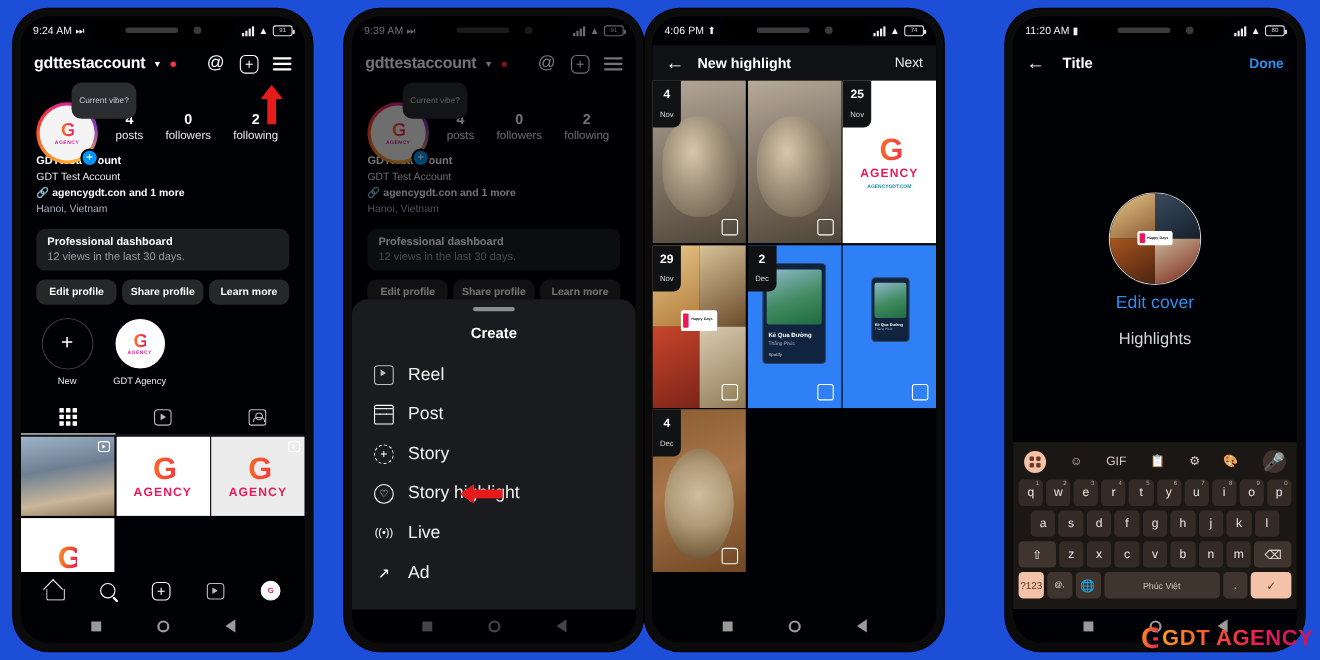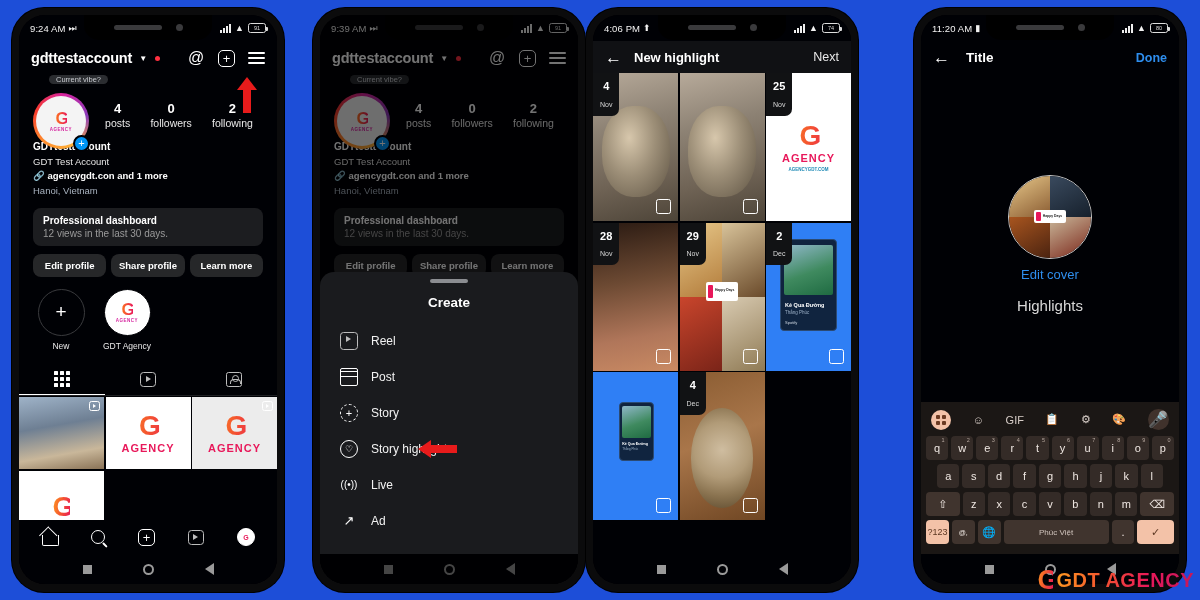--- a/index.html
+++ b/index.html
@@ -78,22 +78,22 @@
   .ig-top-icons { margin-left:auto; display:flex; align-items:center; gap: 13px; }
   .ic { width: 18px; height:18px; display:flex; align-items:center; justify-content:center; color:#fff;}
   .plusbox { width:17px; height:17px; border:1.6px solid #fff; border-radius:5px;
              display:flex;align-items:center;justify-content:center;font-size:13px;line-height:1;}
   .hamb { width: 17px; display:flex; flex-direction:column; gap:3px; }
   .hamb span { height:1.8px; background:#fff; border-radius:2px; display:block;}
 
   .ig-head { display:flex; align-items:flex-start; padding: 8px 14px 0 14px; }
   .avatar-wrap { position: relative; width: 62px; }
   .vibe {
-    position:absolute; top:-4px; left:16px; background:#2b2d31; color:#c9ccd1;
-    font-size:7.5px; padding:0 7px; border-radius:9px; line-height:1.2; text-align:right;
+    position:absolute; top:-4px; left:32px; background:#2b2d31; color:#c9ccd1;
+    font-size:7.5px; padding:12px 7px; border-radius:9px; line-height:1.2; text-align:right;
     z-index:3; white-space: nowrap;
   }
   .ring {
     position:absolute; top:14px; left:0; width: 56px; height:56px; border-radius:50%;
     background: conic-gradient(from 150deg,#ffb43a,#ff8b2d,#f7392e,#d6249f,#8a3ab9,#ffb43a);
     display:flex; align-items:center; justify-content:center;
   }
   .ring .inner { width:50px;height:50px;border-radius:50%;background:#f4f4f4;
                  display:flex;align-items:center;justify-content:center;overflow:hidden;}
   .logo-sm { font-size:17px;font-weight:bold; letter-spacing:-2px;
@@ -180,21 +180,21 @@
   .dimmer { position:absolute; inset:0; background:rgba(0,0,0,.55); z-index:9; }
 
   
   .sheet {
     position:absolute; left:0; right:0; bottom:30px; height:282px; z-index:10;
     background:#1a1b1e; border-radius:14px 14px 0 0; padding-top:7px; color:#fff;
   }
   .handle { width:38px;height:3.5px;border-radius:3px;background:#8b8d91;margin:0 auto 12px auto;}
   .sheet-title { text-align:center; font-size:13.5px; font-weight:bold; margin-bottom:13px;}
   .sheet-item { display:flex; align-items:center; gap:13px; padding: 9px 20px; position:relative;}
-  .sheet-item .lab { font-size:12px; color:#f2f2f2; }
+  .sheet-item .lab { font-size:16px; color:#f2f2f2; }
   .si-ic { width:18px;height:18px;position:relative;display:flex;align-items:center;justify-content:center;color:#fff;}
   .arrow-left { position:absolute; left:98px; top:50%; transform:translateY(-50%); display:flex; align-items:center; }
   .arrow-left .shaft { width:26px;height:8px;background:#e81b1b;}
   .arrow-left .head { width:0;height:0;border-top:9px solid transparent;border-bottom:9px solid transparent;border-right:13px solid #e81b1b;}
 
   
   .nh-head { position:absolute; top:26px; left:0;right:0; height:32px; background:#101114;
     display:flex; align-items:center; padding:0 12px; color:#fff; z-index:4;}
   .nh-back { font-size:17px; line-height:1; }
   .nh-title { font-size:13px; font-weight:bold; margin-left:12px; }
@@ -237,21 +237,21 @@
   .t-head { position:absolute; top:26px; left:0;right:0; height:33px;
     display:flex; align-items:center; padding:0 12px; color:#fff; z-index:4;}
   .t-title { font-size:13.5px; font-weight:bold; margin-left:16px; }
   .t-done { margin-left:auto; font-size:12.5px; color:#2e8eee; font-weight:bold;}
   .cover-wrap { position:absolute; top:160px; left:0;right:0; text-align:center; }
   .cover {
     width:84px;height:84px;border-radius:50%; margin:0 auto; overflow:hidden;
     border:1.5px solid #c9c9c9; position:relative;
     display:grid; grid-template-columns:1fr 1fr; grid-template-rows:1fr 1fr;
   }
-  .editcover { color:#2e8eee; font-size:13px; margin-top:8px; }
+  .editcover { color:#2e8eee; font-size:16px; margin-top:8px; }
   .hl-title { color:#d8d8d8; font-size:15px; margin-top:15px; }
 
   
   .kb { position:absolute; left:0;right:0; bottom:30px; background:#1b1715; padding:4px 3px 6px 3px; z-index:6;}
   .kb-top { display:flex; align-items:center; justify-content:space-between; padding: 3px 7px 6px 7px; }
   .kb-top .k { color:#d9cfc9; font-size:11px; display:flex;align-items:center;justify-content:center;}
   .kb-chip{width:20px;height:20px;border-radius:50%;background:#f3c2a8;display:flex;align-items:center;
     justify-content:center;}
   .kb-chip .dots{display:grid;grid-template-columns:4px 4px;grid-template-rows:4px 4px;gap:2px;}
   .kb-chip .dots i{width:4px;height:4px;background:#6b3a22;border-radius:1px;display:block;}
@@ -657,27 +657,20 @@
             <span class="m">Nov</span>
           </span>
           <div class="logo-md">
             <div class="g">G</div>
             <div class="a">AGENCY</div>
             <div style="font-size:4.5px;color:#1f8ab5;margin-top:4px;font-weight:bold;">AGENCYGDT.COM</div>
           </div>
           <span class="check"></span>
         </div>
 
-        <div class="cell restaurant">
-          <span class="datebadge">
-            <span class="d">28</span><br>
-            <span class="m">Nov</span>
-          </span>
-          <span class="check"></span>
-        </div>
 
         <div class="cell foodgrid">
           <div style="background:linear-gradient(150deg,#e8c98b,#b27b3a)"></div>
           <div style="background:linear-gradient(150deg,#d8c39a,#6a4a2a)"></div>
           <div style="background:linear-gradient(150deg,#c9452c,#7a2418)"></div>
           <div style="background:linear-gradient(150deg,#d9cbb2,#8f7a54)"></div>
           <span class="datebadge">
             <span class="d">29</span><br>
             <span class="m">Nov</span>
           </span>

